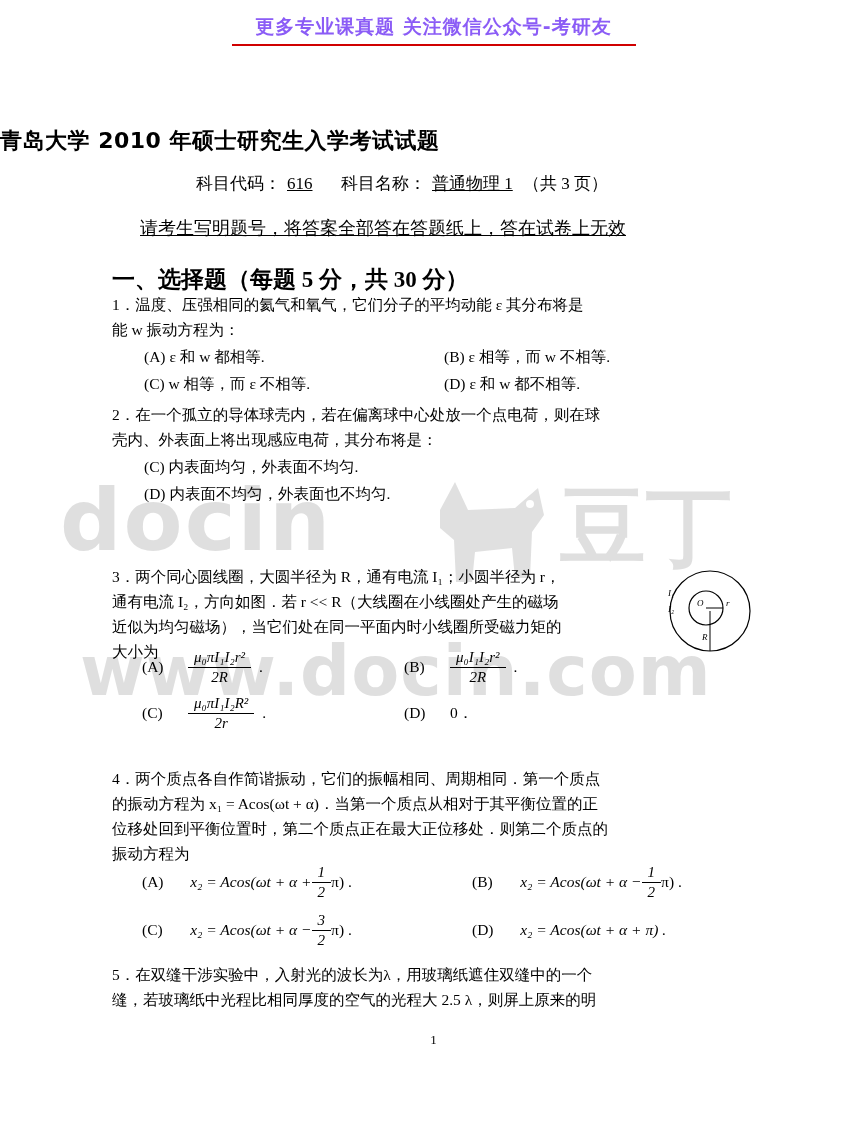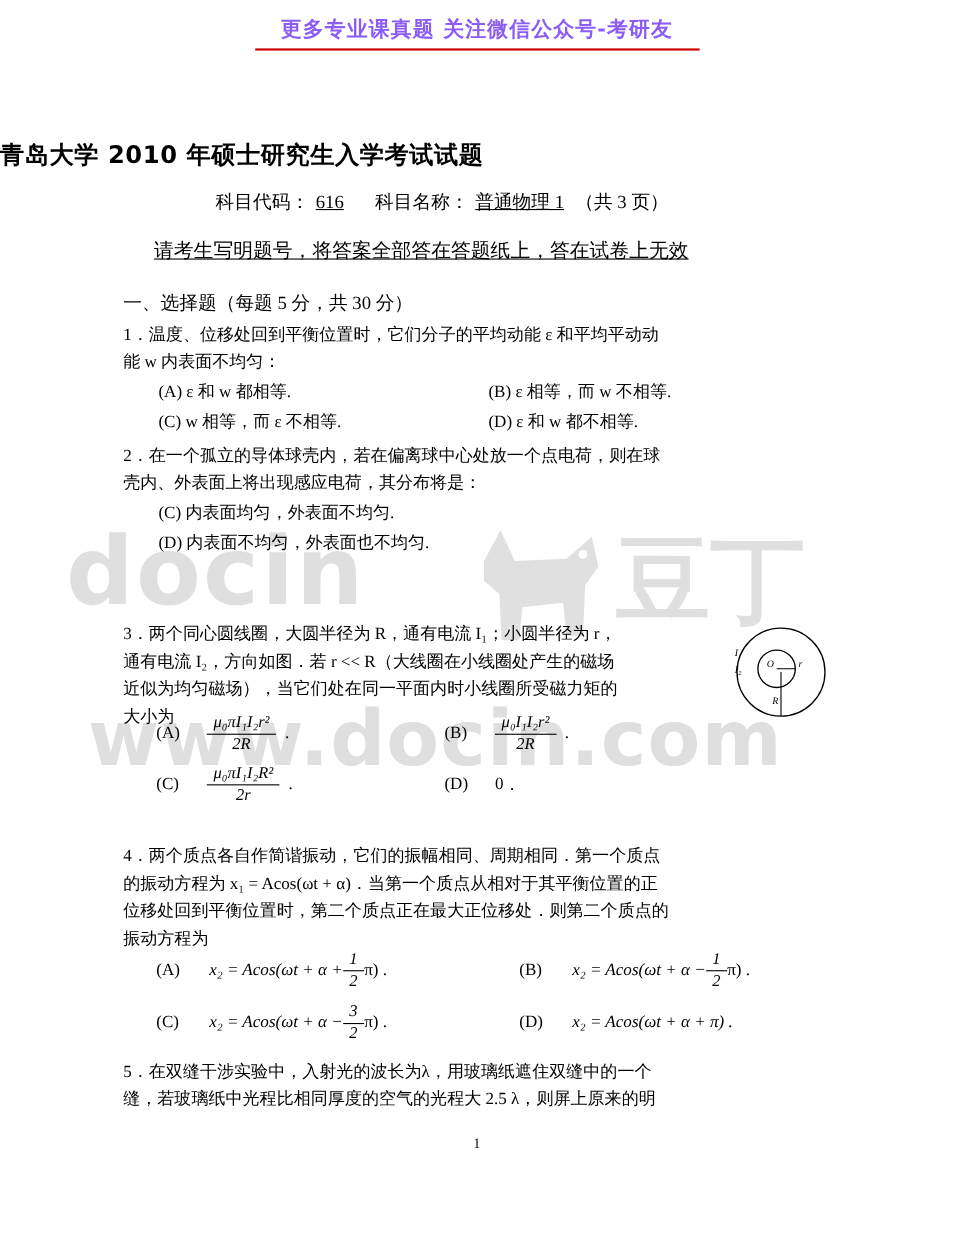--- a/index.html
+++ b/index.html
@@ -117,22 +117,23 @@
     left: 140px;
     font-size: 18px;
     text-decoration: underline;
     white-space: nowrap;
   }
 
   .sec-head {
     position: absolute;
     top: 264px;
     left: 112px;
-    font-size: 17px;
+    font-size: 23px;
     white-space: nowrap;
+    font-weight: bold;
   }
 
   .q {
     position: absolute;
     left: 112px;
     width: 646px;
     font-size: 15.5px;
     line-height: 1.62;
     text-align: justify;
   }
@@ -239,22 +240,22 @@
       <span style="display:inline-block;width:14px"></span>
       <span>科目名称：</span><span class="ul">普通物理 1</span>
       <span>（共 3 页）</span>
     </div>
 
     <div class="notice">请考生写明题号，将答案全部答在答题纸上，答在试卷上无效</div>
 
     <div class="sec-head">一、选择题（每题 5 分，共 30 分）</div>
 
     <div class="q" id="q1">
-      <div><span>1．</span><span>温度、位移处回到平衡位置时，它们分子的平均动能 ε 和平均平动动</span></div>
-      <div>能 w 内表面不均匀：</div>
+      <div><span>1．</span><span>温度、压强相同的氦气和氧气，它们分子的平均动能 ε 其分布将是</span></div>
+      <div>能 w 振动方程为：</div>
       <div class="opt-row">
         <span class="opt opt-a"><span>(A)</span>&nbsp;<span>ε 和 w 都相等.</span></span>
         <span class="opt opt-b"><span>(B)</span>&nbsp;<span>ε 相等，而 w 不相等.</span></span>
       </div>
       <div class="opt-row">
         <span class="opt opt-a"><span>(C)</span>&nbsp;<span>w 相等，而 ε 不相等.</span></span>
         <span class="opt opt-b"><span>(D)</span>&nbsp;<span>ε 和 w 都不相等.</span></span>
       </div>
     </div>
 

